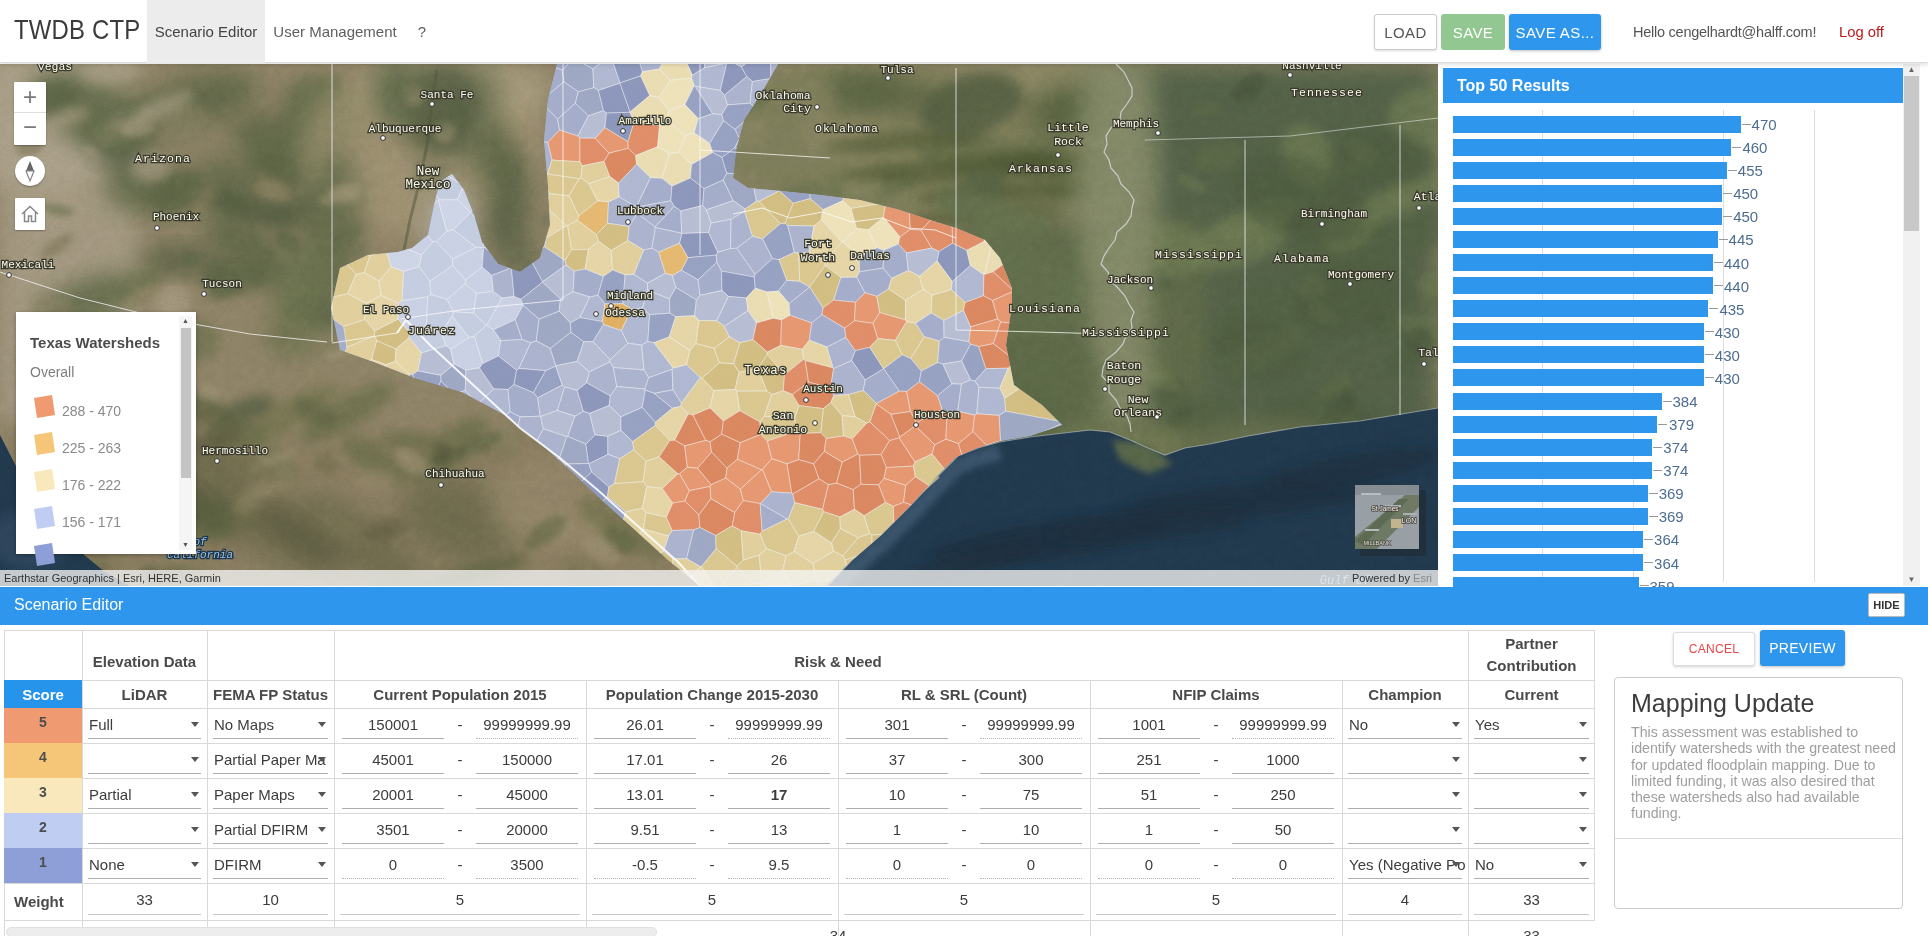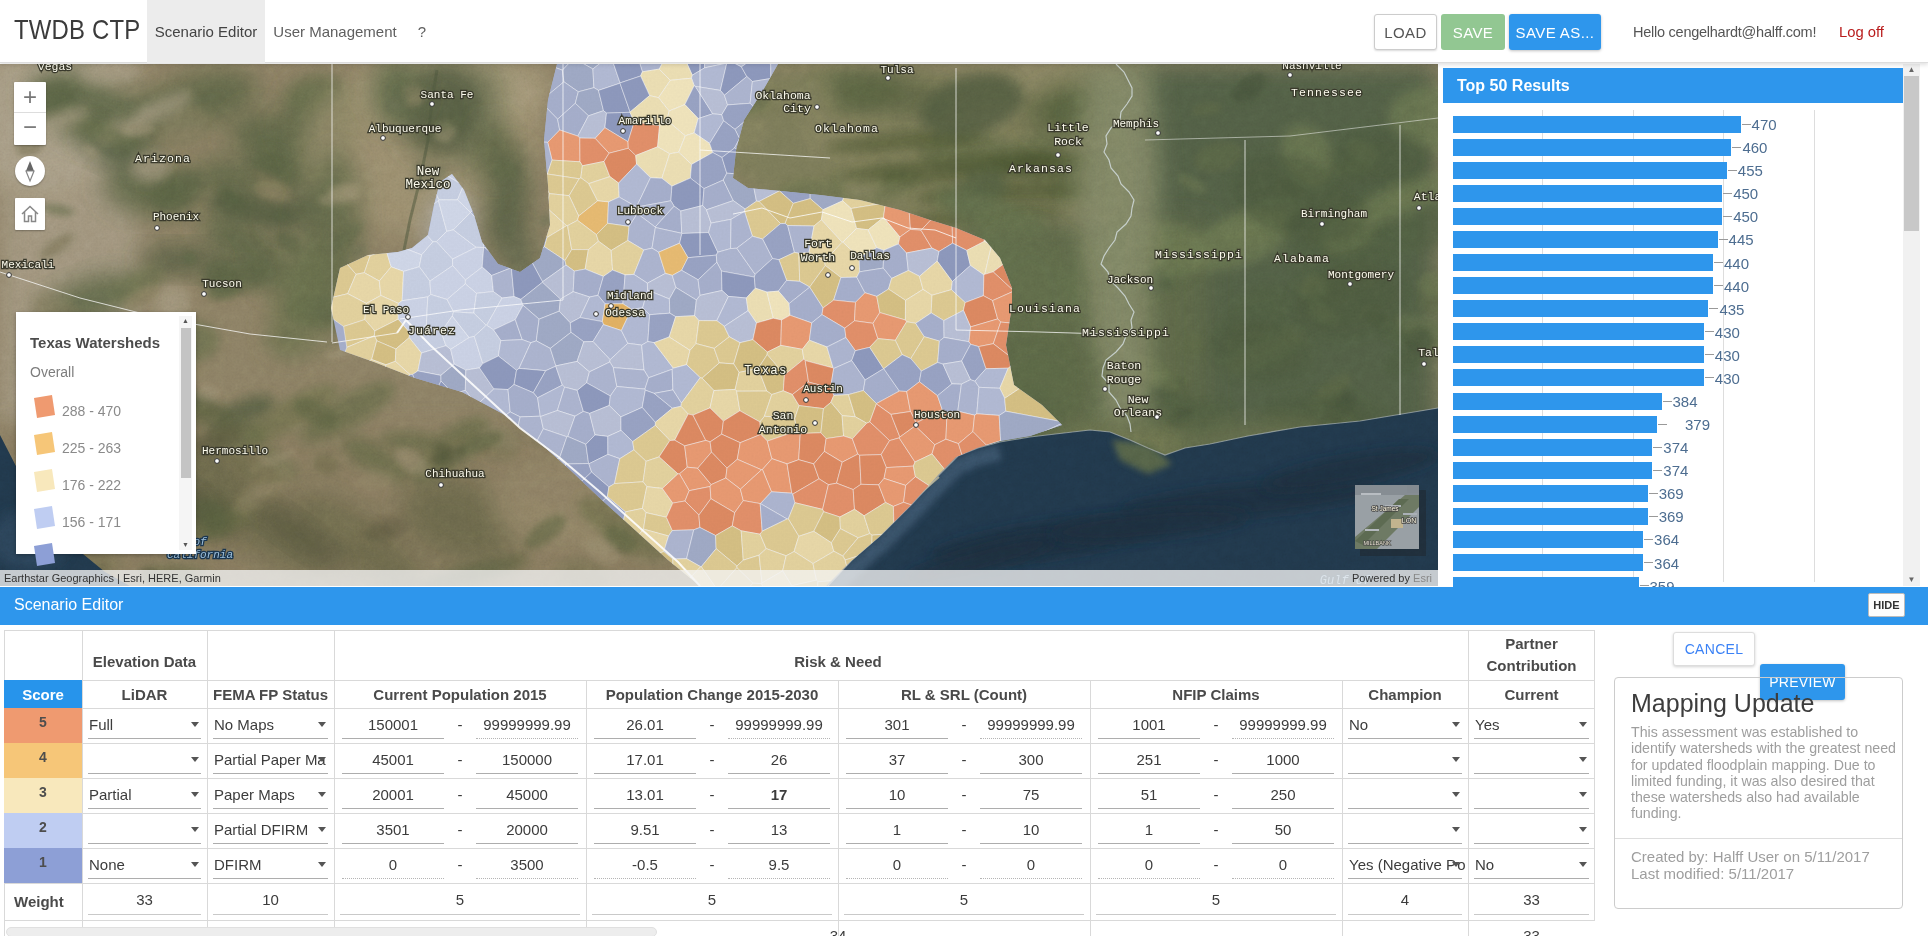--- a/index.html
+++ b/index.html
@@ -36,23 +36,23 @@
 #editor{position:absolute;left:0;top:625px;width:1928px;height:311px;background:#fff;overflow:hidden;}
 .cell{position:absolute;border-left:1px solid #d9d9d9;border-top:1px solid #d9d9d9;}
 .hdr{font-size:15px;font-weight:bold;color:#4a4a4a;display:flex;align-items:center;justify-content:center;text-align:center;}
 .sel{position:absolute;font-size:15px;color:#3c3c3c;}
 .caret{position:absolute;width:0;height:0;border-left:4.5px solid transparent;border-right:4.5px solid transparent;border-top:5px solid #555;}
 .uline{position:absolute;height:1px;background:#adadad;}
 .udot{position:absolute;height:0;border-bottom:1.5px dotted #b5b5b5;}
 .num{position:absolute;font-size:15px;color:#3c3c3c;text-align:center;}
 .scorecell{position:absolute;font-size:14px;font-weight:bold;color:#4d4d4d;text-align:center;}
 #cancel{position:absolute;left:1673px;top:7px;width:82px;height:34px;background:#fff;border:1px solid #ddd;border-radius:3px;
- box-shadow:0 1px 3px rgba(0,0,0,.18);font-size:14px;color:#3b82f6;text-align:center;line-height:32px;letter-spacing:.3px;}
+ box-shadow:0 1px 3px rgba(0,0,0,.18);font-size:12px;color:#ef4444;text-align:center;line-height:32px;letter-spacing:.3px;}
 #preview{position:absolute;left:1760px;top:5px;width:85px;height:36px;background:#2e96ec;border-radius:3px;
- box-shadow:0 1px 3px rgba(0,0,0,.25);font-size:14px;color:#fff;text-align:center;line-height:36px;letter-spacing:.3px;margin-top:34px;}
+ box-shadow:0 1px 3px rgba(0,0,0,.25);font-size:14px;color:#fff;text-align:center;line-height:36px;letter-spacing:.3px;}
 #mappanel{position:absolute;left:1614px;top:52px;width:289px;height:232px;border:1px solid #ccc;border-radius:4px;}
 #mappanel h1{font-size:25px;font-weight:normal;color:#3d3d3d;margin:11px 0 6px 16px;}
 #mappanel p{font-size:14.2px;color:#9e9e9e;line-height:16.3px;margin:0 6px 0 16px;white-space:nowrap;}
 #mpdiv{position:absolute;left:0;right:0;top:160px;border-top:1px solid #ddd;}
 #mpfoot{position:absolute;left:16px;top:170px;font-size:15px;color:#9e9e9e;line-height:17px;}
 </style></head><body>
 <div id="map"><svg width="1438" height="522" viewBox="0 0 1438 522">
       <defs>
         <filter id="b6" x="-40%" y="-40%" width="180%" height="180%">
           <feGaussianBlur stdDeviation="6"></feGaussianBlur>
@@ -1174,21 +1174,21 @@
     <div class="tick" style="left:266.8px;top:290.3px;"></div>
     <div class="blab" style="left:276.8px;top:282.8px;">430</div>
     <div class="bar" style="top:305.4px;width:250.8px;"></div>
     <div class="tick" style="left:266.8px;top:313.4px;"></div>
     <div class="blab" style="left:276.8px;top:305.9px;">430</div>
     <div class="bar" style="top:328.5px;width:208.5px;"></div>
     <div class="tick" style="left:224.5px;top:336.5px;"></div>
     <div class="blab" style="left:234.5px;top:329.0px;">384</div>
     <div class="bar" style="top:351.5px;width:203.9px;"></div>
     <div class="tick" style="left:219.9px;top:359.5px;"></div>
-    <div class="blab" style="left:247px;top:352.0px;text-align:right;">379</div>
+    <div class="blab" style="left:231px;top:352.0px;text-align:right;">379</div>
     <div class="bar" style="top:374.6px;width:199.3px;"></div>
     <div class="tick" style="left:215.3px;top:382.6px;"></div>
     <div class="blab" style="left:225.3px;top:375.1px;">374</div>
     <div class="bar" style="top:397.7px;width:199.3px;"></div>
     <div class="tick" style="left:215.3px;top:405.7px;"></div>
     <div class="blab" style="left:225.3px;top:398.2px;">374</div>
     <div class="bar" style="top:420.8px;width:194.7px;"></div>
     <div class="tick" style="left:210.7px;top:428.8px;"></div>
     <div class="blab" style="left:220.7px;top:421.3px;">369</div>
     <div class="bar" style="top:443.9px;width:194.7px;"></div>
@@ -1487,14 +1487,13 @@
     <div class="num" style="left:82px;top:302px;width:125px;">33</div>
     <div class="num" style="left:334px;top:302px;width:1008px;">34</div>
     <div class="num" style="left:1468px;top:302px;width:127px;">33</div>
     <div style="position:absolute;left:6px;top:302px;width:651px;height:10px;background:#ededed;border:1px solid #e0e0e0;border-radius:5px;"></div>
     <div id="cancel">CANCEL</div>
     <div id="preview">PREVIEW</div>
 <div id="mappanel">
       <h1>Mapping Update</h1>
 <p>This assessment was established to<br>identify watersheds with the greatest need<br>for updated floodplain mapping. Due to<br>limited funding, it was also desired that<br>these watersheds also had available<br>funding.</p>
 <div id="mpdiv"></div>
-<div id="mpfoot">Created by: Halff User on 5/11/2017<br>Last modified: 5/11/2017</div>
 </div>
 </div>
 </body></html>

